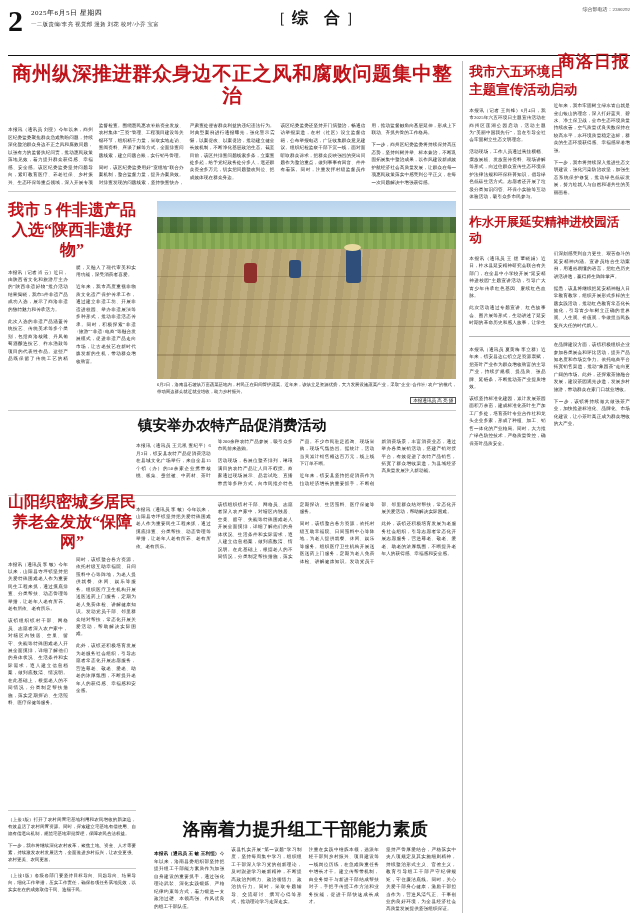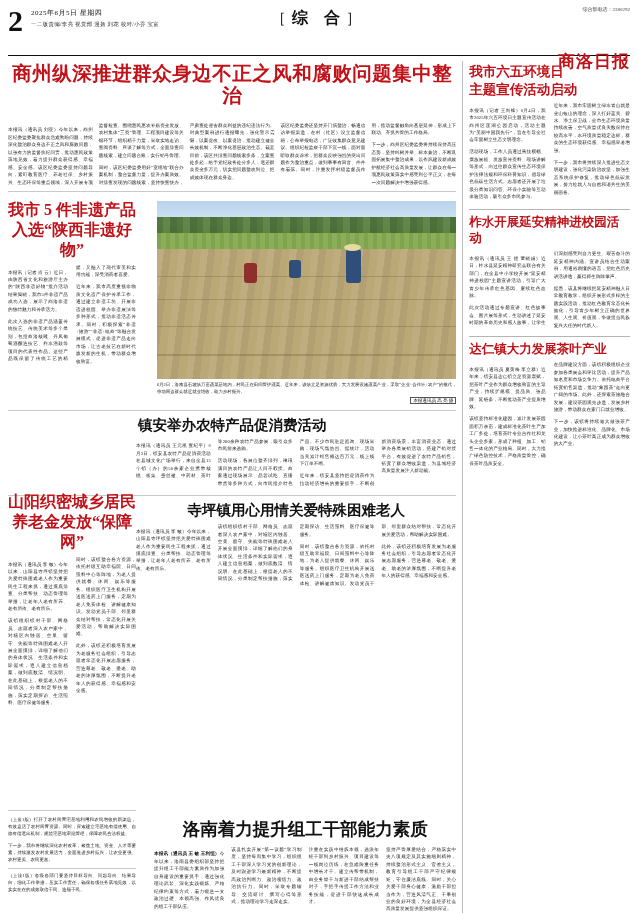--- a/index.html
+++ b/index.html
@@ -328,21 +328,20 @@
           <p>本报讯（通讯员 李 敏）今年以来，山阳县寺坪镇坚持把关爱特殊困难老人作为重要民生工程来抓，通过摸底排查、分类帮扶、动态管理等举措，让老年人老有所养、老有所依、老有所乐。</p>
           <p>该镇组织镇村干部、网格员、志愿者深入农户家中，对辖区内独居、空巢、留守、失能等特殊困难老人开展全面摸排，详细了解他们的身体状况、生活条件和实际需求，逐人建立信息档案，做到底数清、情况明。在此基础上，根据老人的不同情况，分类制定帮扶措施，落实定期探访、生活照料、医疗保健等服务。</p>
           <p>同时，该镇整合各方资源，依托村级互助幸福院、日间照料中心等阵地，为老人提供就餐、休闲、娱乐等服务。组织医疗卫生机构开展送医送药上门服务，定期为老人免费体检、讲解健康知识。发动党员干部、邻里群众结对帮扶，常态化开展关爱活动，帮助解决实际困难。</p>
           <p>此外，该镇还积极培育发展为老服务社会组织，引导志愿者常态化开展志愿服务，营造尊老、敬老、爱老、助老的浓厚氛围，不断提升老年人的获得感、幸福感和安全感。</p>
         </div>
       </div>
 
       <div class="hr-thin" style="margin-top:8px;"></div>
 
       <div style="margin-left:128px;">
-        <h2 class="head-black">寺坪镇用心用情关爱特殊困难老人</h2>
         <div class="cols4 body-text">
           <p>本报讯（通讯员 李 敏）今年以来，山阳县寺坪镇坚持把关爱特殊困难老人作为重要民生工程来抓，通过摸底排查、分类帮扶、动态管理等举措，让老年人老有所养、老有所依、老有所乐。</p>
           <p>该镇组织镇村干部、网格员、志愿者深入农户家中，对辖区内独居、空巢、留守、失能等特殊困难老人开展全面摸排，详细了解他们的身体状况、生活条件和实际需求，逐人建立信息档案，做到底数清、情况明。在此基础上，根据老人的不同情况，分类制定帮扶措施，落实定期探访、生活照料、医疗保健等服务。</p>
           <p>同时，该镇整合各方资源，依托村级互助幸福院、日间照料中心等阵地，为老人提供就餐、休闲、娱乐等服务。组织医疗卫生机构开展送医送药上门服务，定期为老人免费体检、讲解健康知识。发动党员干部、邻里群众结对帮扶，常态化开展关爱活动，帮助解决实际困难。</p>
           <p>此外，该镇还积极培育发展为老服务社会组织，引导志愿者常态化开展志愿服务，营造尊老、敬老、爱老、助老的浓厚氛围，不断提升老年人的获得感、幸福感和安全感。</p>
         </div>
       </div>
 
       <div style="position:absolute; left:0; top:745px; width:128px;">
         <div class="note-rule"></div>
@@ -383,21 +382,20 @@
 
       <h3 class="head-right">柞水开展延安精神进校园活动</h3>
       <div class="cols2 body-text">
         <p>本报讯（通讯员 王 煜 董晓娟）近日，柞水县延安精神研究会联合有关部门，在全县中小学校开展“延安精神进校园”主题宣讲活动，引导广大青少年传承红色基因、赓续红色血脉。</p>
         <p>此次活动通过专题宣讲、红色故事会、图片展等形式，生动讲述了延安时期的革命历史和感人故事，让学生们深刻感受到自力更生、艰苦奋斗的延安精神内涵。宣讲员结合生动案例，用通俗易懂的语言，把红色历史讲活讲透，赢得师生阵阵掌声。</p>
         <p>据悉，该县将继续把延安精神融入日常教育教学，组织开展形式多样的主题实践活动，推动红色教育常态化长效化，引导青少年树立正确的世界观、人生观、价值观，争做担当民族复兴大任的时代新人。</p>
       </div>
 
       <div class="right-sep"></div>
 
-      <h3 class="head-right">达仁镇大力发展茶叶产业</h3>
       <div class="cols2 body-text">
         <p>本报讯（通讯员 夏黄梅 李立群）近年来，镇安县达仁镇立足资源禀赋，把茶叶产业作为群众增收致富的主导产业，持续扩规模、提品质、强品牌、延链条，不断推动茶产业提质增效。</p>
         <p>该镇坚持标准化建园，累计发展茶园面积万余亩，建成标准化茶叶生产加工厂多处，培育茶叶专业合作社和龙头企业多家，形成了种植、加工、销售一体化的产业格局。同时，大力推广绿色防控技术，严格质量管控，确保茶叶品质安全。</p>
         <p>在品牌建设方面，该镇积极组织企业参加各类展会和评比活动，提升产品知名度和市场竞争力。依托电商平台拓宽销售渠道，推动“象园茶”走向更广阔的市场。此外，还探索茶旅融合发展，建设茶园观光步道，发展乡村旅游，带动群众在家门口就业增收。</p>
         <p>下一步，该镇将持续做大做强茶产业，加快推进标准化、品牌化、市场化建设，让小茶叶真正成为群众增收的大产业。</p>
       </div>
 
     </div>
   </div>
 </div>

